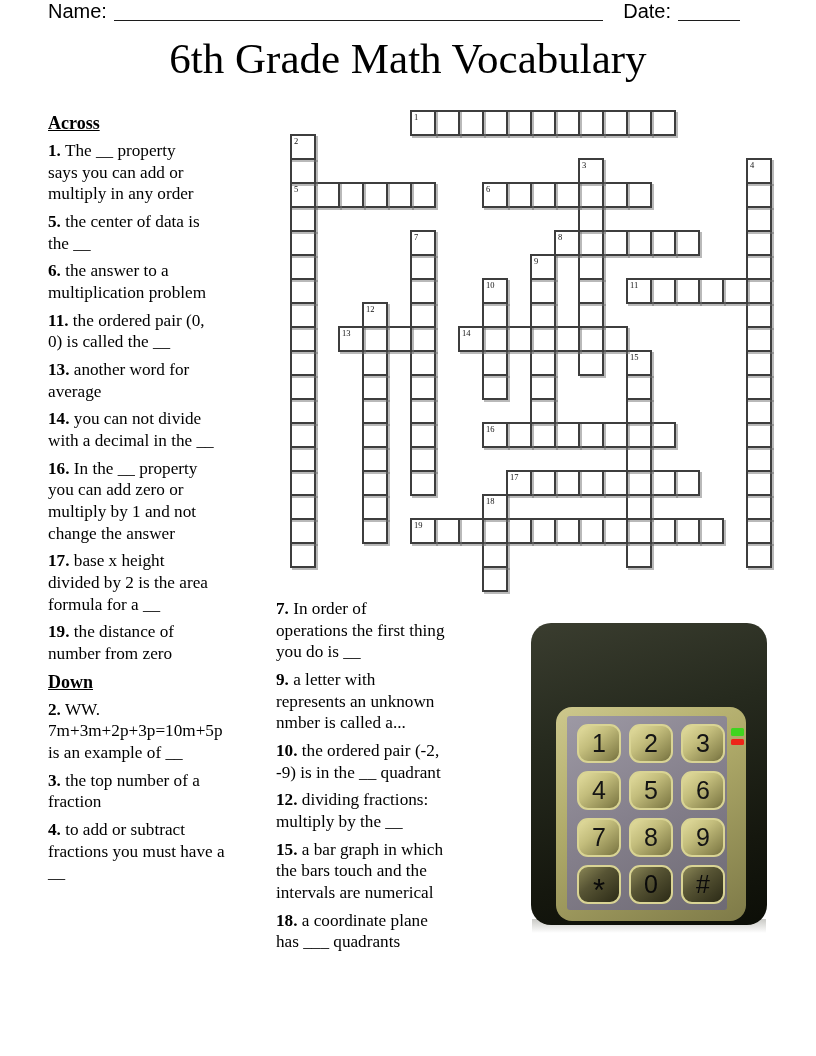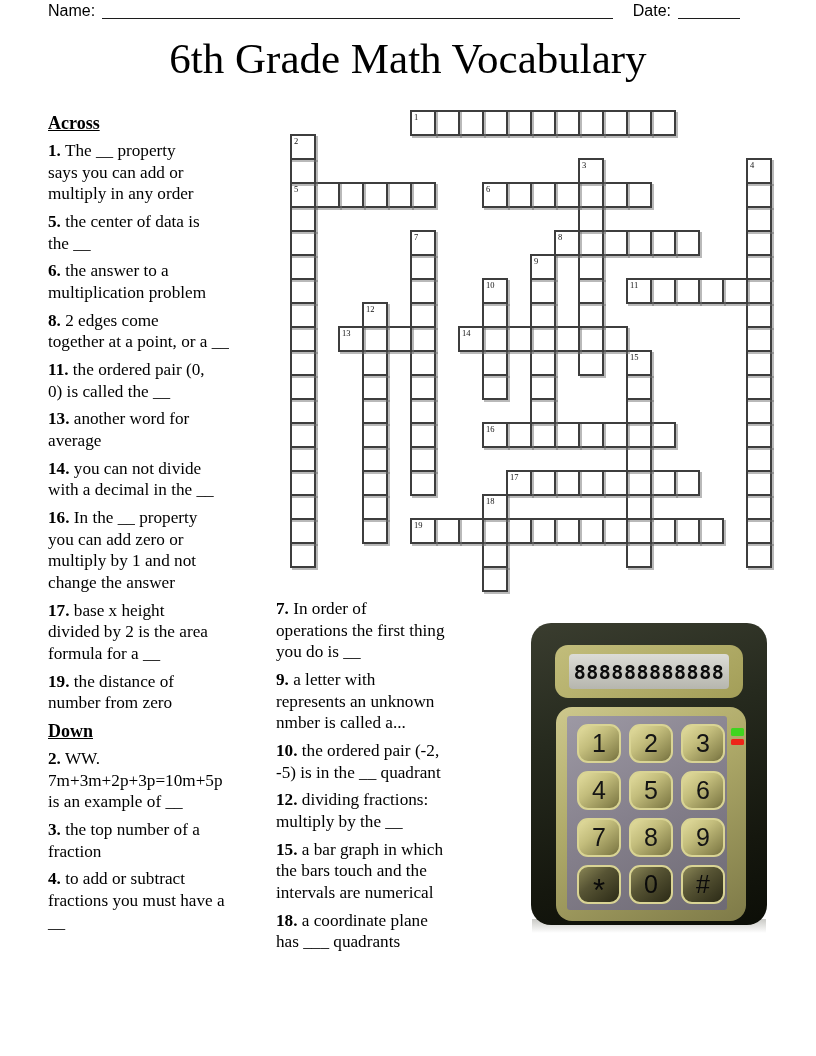--- a/index.html
+++ b/index.html
@@ -2,22 +2,22 @@
 <html><head>
 <meta charset="utf-8">
 <style>
   html,body{margin:0;padding:0;}
   body{width:816px;height:1056px;position:relative;background:#ffffff;
        font-family:"Liberation Serif", serif;color:#000;}
   .page{position:absolute;inset:0;overflow:hidden;}
 
   
   .header{position:absolute;left:48px;top:1px;width:692px;height:20px;
-          display:flex;
-          font-family:"Liberation Sans", sans-serif;font-size:16px;}
+          display:flex;align-items:flex-end;
+          font-family:"Liberation Sans", sans-serif;font-size:20px;}
   .hlabel{line-height:19px;white-space:nowrap;}
   .hline{border-bottom:1.6px solid #1c1c1c;height:17px;}
   .name-line{flex:1;margin:0 20px 0 7px;}
   .date-line{width:62px;margin-left:7px;}
 
   
   .title{position:absolute;top:34px;left:0;width:816px;text-align:center;
          font-size:43px;line-height:1.15;font-weight:400;}
 
   
@@ -84,22 +84,20 @@
   <div class="cluecol col-left">
     <div class="sec-h">Across</div>
     <div id="across-list">
         <div class="clue"><b class="cnum">1.</b><span class="ctext"> The __ property
 says you can add or
 multiply in any order</span></div>
         <div class="clue"><b class="cnum">5.</b><span class="ctext"> the center of data is
 the __</span></div>
         <div class="clue"><b class="cnum">6.</b><span class="ctext"> the answer to a
 multiplication problem</span></div>
-        <div class="clue"><b class="cnum">8.</b><span class="ctext"> 2 edges come
-together at a point, or a __</span></div>
         <div class="clue"><b class="cnum">11.</b><span class="ctext"> the ordered pair (0,
 0) is called the __</span></div>
         <div class="clue"><b class="cnum">13.</b><span class="ctext"> another word for
 average</span></div>
         <div class="clue"><b class="cnum">14.</b><span class="ctext"> you can not divide
 with a decimal in the __</span></div>
         <div class="clue"><b class="cnum">16.</b><span class="ctext"> In the __ property
 you can add zero or
 multiply by 1 and not
 change the answer</span></div>
@@ -124,21 +122,21 @@
 
   <div class="cluecol col-mid">
     <div id="down-list-mid">
         <div class="clue"><b class="cnum">7.</b><span class="ctext"> In order of
 operations the first thing
 you do is __</span></div>
         <div class="clue"><b class="cnum">9.</b><span class="ctext"> a letter with
 represents an unknown
 nmber is called a...</span></div>
         <div class="clue"><b class="cnum">10.</b><span class="ctext"> the ordered pair (-2,
--5) is in the __ quadrant</span></div>
+-9) is in the __ quadrant</span></div>
         <div class="clue"><b class="cnum">12.</b><span class="ctext"> dividing fractions:
 multiply by the __</span></div>
         <div class="clue"><b class="cnum">15.</b><span class="ctext"> a bar graph in which
 the bars touch and the
 intervals are numerical</span></div>
         <div class="clue"><b class="cnum">18.</b><span class="ctext"> a coordinate plane
 has ___ quadrants</span></div>
       </div>
   </div>
 
@@ -332,23 +330,20 @@
       <div class="cw-cell" style="left: 168px; top: 0px; border-color: rgb(61, 61, 61);"></div>
       <div class="cw-cell" style="left: 144px; top: 0px; border-color: rgb(61, 61, 61);"></div>
       <div class="cw-cell" style="left: 120px; top: 0px; border-color: rgb(61, 61, 61);">
         <span class="cw-num">1</span>
       </div>
     </div>
 
   <div id="calculator">
     <div class="calc-floor"></div>
     <div class="calc-body">
-      <div class="calc-bezel">
-        <div class="calc-lcd">888888888888</div>
-      </div>
       <div class="calc-panel">
         <div class="calc-pad" id="calc-keys">
             <div class="key">1</div>
             <div class="key">2</div>
             <div class="key">3</div>
             <div class="key">4</div>
             <div class="key">5</div>
             <div class="key">6</div>
             <div class="key">7</div>
             <div class="key">8</div>

